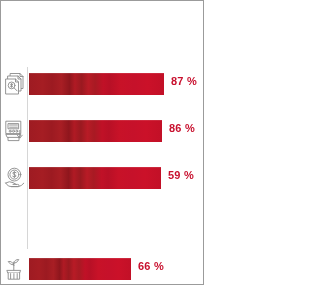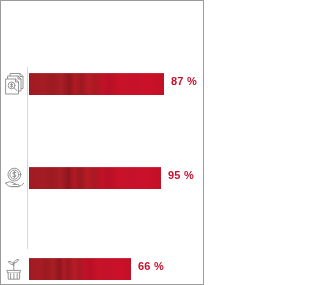--- a/index.html
+++ b/index.html
@@ -125,40 +125,62 @@
         </svg>
       </div>
 
       <div class="bar-track" style="width:135px;">
         <div class="bar"></div>
       </div>
 
       <div class="value-label" style="left:170px;">87 %</div>
     </div>
 
+    <div class="row" style="top:115px;">
+
+      <div class="icon-cell">
+        <svg viewBox="0 0 22 26" fill="none" stroke="#8a8a8a" stroke-width="0.9" stroke-linecap="round" stroke-linejoin="round">
+          <rect x="2.2" y="3.2" width="14.6" height="12.4" fill="#ffffff"></rect>
+          <rect x="4.4" y="5.6" width="10.2" height="5.2" fill="#ffffff"></rect>
+          <path d="M5.6 7.0 L13.4 7.0 M5.6 9.2 L13.4 9.2"></path>
+          <circle cx="6.2" cy="13.2" r="1.0" fill="#ffffff"></circle>
+          <circle cx="9.5" cy="13.2" r="1.0" fill="#ffffff"></circle>
+          <circle cx="12.8" cy="13.2" r="1.0" fill="#ffffff"></circle>
+          <path d="M2.2 16.4 L16.8 16.4 L15.4 19.4 L3.6 19.4 Z" fill="#ffffff"></path>
+          <path d="M4.0 19.4 L4.0 22.6 L15.0 22.6 L15.0 19.4"></path>
+          <path d="M15.8 12.4 L15.8 19.2 M13.4 17.2 L15.8 20.2 L18.2 17.2"></path>
+        </svg>
+      </div>
+
+      <div class="bar-track" style="width: 133px;">
+        <div class="bar"></div>
+      </div>
+
+      <div class="value-label" style="left: 168px;">86 %</div>
+    </div>
 
     <div class="row" style="top:162px;">
 
       <div class="icon-cell">
         <svg viewBox="0 0 22 26" fill="none" stroke="#8a8a8a" stroke-width="0.9" stroke-linecap="round" stroke-linejoin="round">
           <circle cx="10.4" cy="9.6" r="6.4" fill="#ffffff"></circle>
           <circle cx="10.4" cy="9.6" r="4.5" fill="#ffffff"></circle>
           <path d="M10.4 6.7 L10.4 12.5"></path>
           <path d="M12.1 7.7 Q10.4 6.2 8.9 7.7 Q8.5 9.0 10.4 9.5 Q12.3 10.0 11.9 11.3 Q10.4 12.8 8.7 11.3"></path>
           <path d="M1.6 18.0 Q5.6 15.6 9.0 17.6 L12.2 19.4"></path>
           <path d="M9.0 19.4 L13.6 19.4 Q15.0 19.4 15.0 20.5 Q15.0 21.6 13.6 21.6 L7.4 21.6"></path>
           <path d="M1.6 18.0 Q4.4 22.4 7.4 21.6 L14.6 21.6 Q17.4 21.1 19.8 18.2"></path>
         </svg>
       </div>
 
       <div class="bar-track" style="width: 132px;">
         <div class="bar"></div>
       </div>
 
-      <div class="value-label" style="left: 167px;">95 %</div>
+      <div class="value-label" style="left: 167px;">59 %</div>
     </div>
 
     <div class="row" style="top:209px;margin-top:44px;">
 
       <div class="icon-cell">
         <svg viewBox="0 0 22 26" fill="none" stroke="#8a8a8a" stroke-width="0.9" stroke-linecap="round" stroke-linejoin="round">
           <path d="M9.8 14.4 L9.8 6.0"></path>
           <path d="M9.8 9.0 Q6.0 9.0 4.2 5.6 Q8.2 4.6 9.8 9.0 Z" fill="#ffffff"></path>
           <path d="M9.8 7.4 Q13.4 7.0 14.8 3.6 Q10.8 3.0 9.8 7.4 Z" fill="#ffffff"></path>
           <path d="M3.2 14.4 L16.6 14.4 L15.6 17.0 L4.2 17.0 Z" fill="#ffffff"></path>

